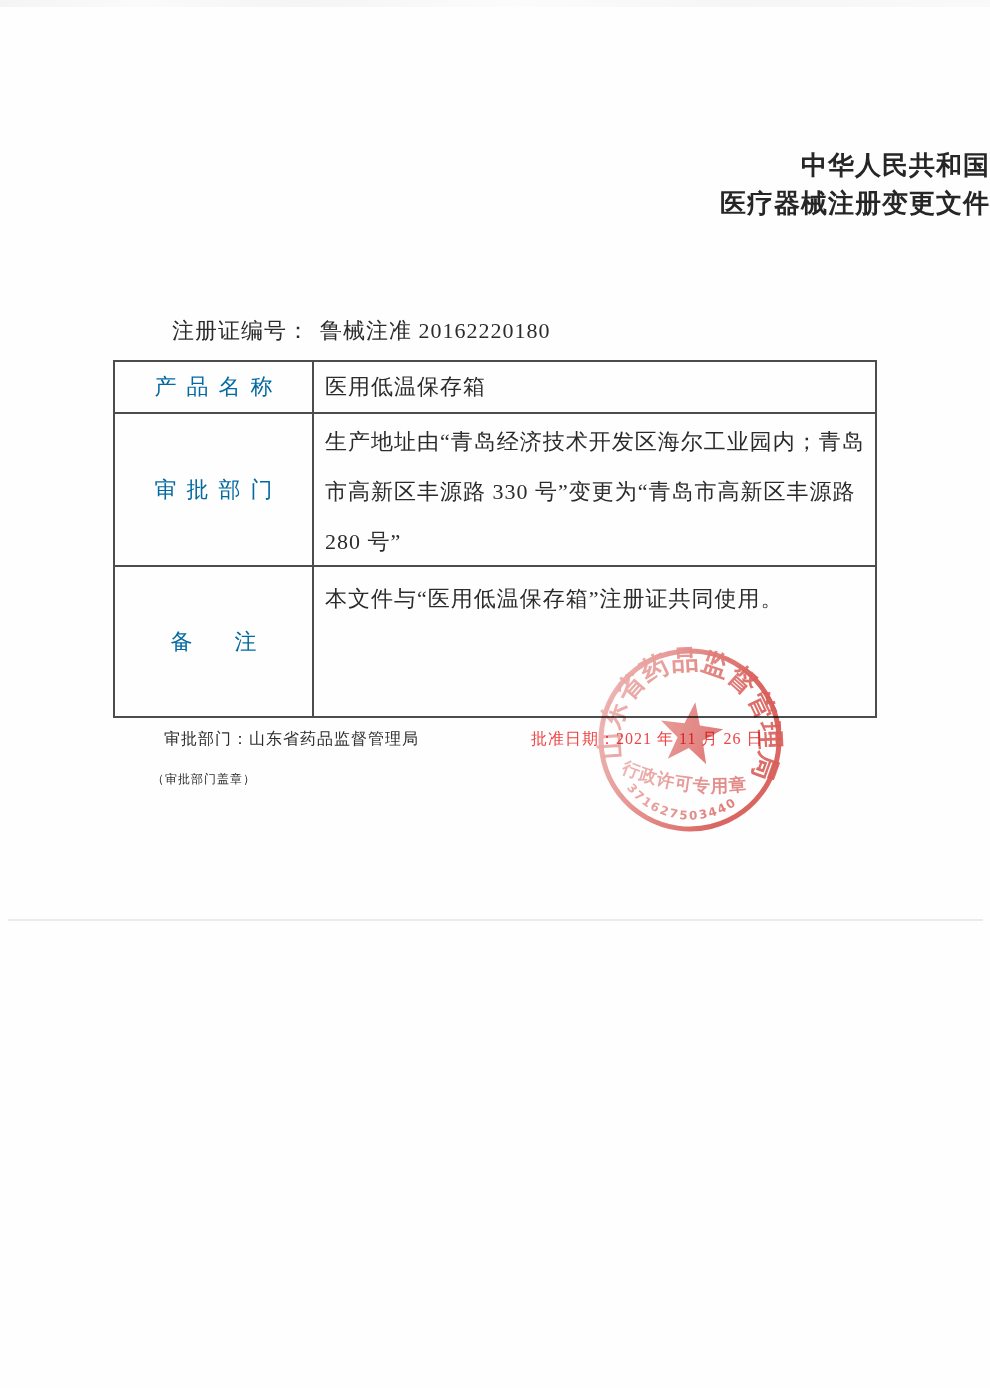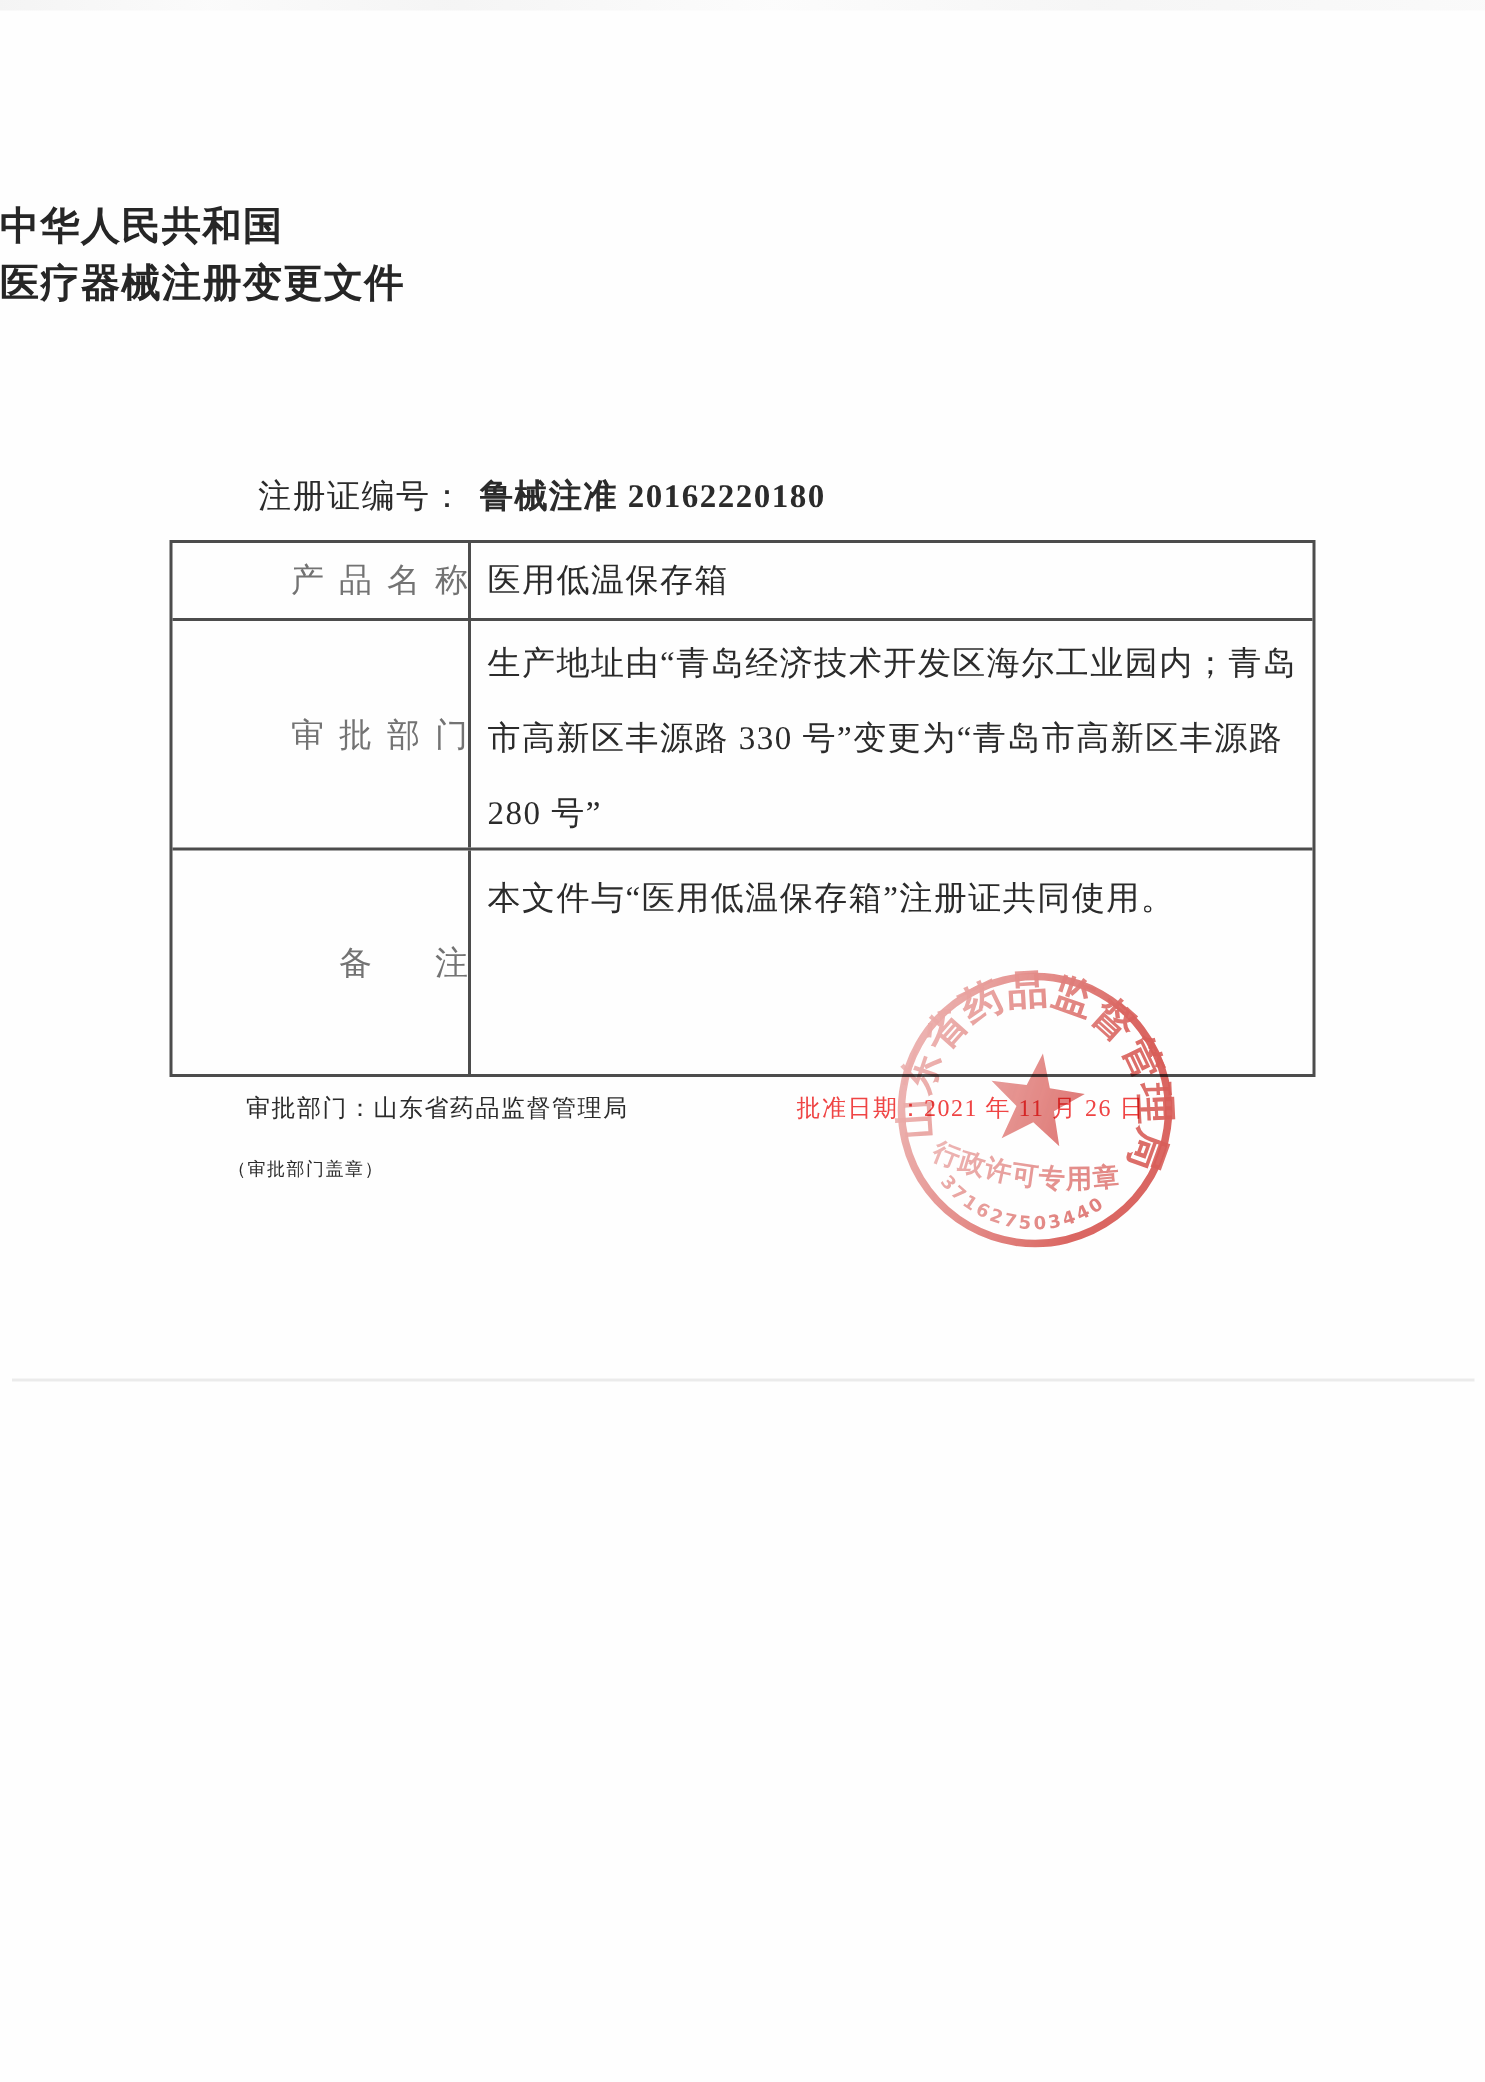--- a/index.html
+++ b/index.html
@@ -13,39 +13,39 @@
   .artifact-top {
     position:absolute; top:0; left:0; width:100%; height:7px;
     background:linear-gradient(90deg,#ececec 0%,#f8f8f8 14%,#ededed 30%,#fafafa 52%,#efefef 74%,#f6f6f6 100%);
     opacity:.55;
   }
   .artifact-line {
     position:absolute; top:919px; left:8px; width:975px; height:2px;
     background:rgba(185,185,185,.28);
   }
   
-  .title-block { position:absolute; top:132px; left:0; width:100%; text-align:left; }
+  .title-block { position:absolute; top:147px; left:0; width:100%; text-align:right; }
   .title-line {
     margin:0; font-size:26px; font-weight:700; letter-spacing:1px;
     line-height:38px; color:#262626;
   }
   
   .reg-line { position:absolute; left:172px; top:316px; font-size:22px; letter-spacing:1px; color:#2b2b2b; white-space:nowrap; }
-  .reg-line .reg-value { margin-left:10px;font-weight:bold; }
+  .reg-line .reg-value { margin-left:10px; }
   
   .doc-table {
     position:absolute; left:113px; top:360px; width:760px;
     border:2px solid #4c4c4c;
   }
   .t-row { display:flex; border-bottom:2px solid #4c4c4c; }
   .t-row:last-child { border-bottom:none; }
   .t-label {
     flex:0 0 197px; border-right:2px solid #4c4c4c;
-    display:flex; align-items:center; justify-content:flex-end;
-    font-size:22px; color:#737373;
+    display:flex; align-items:center; justify-content:center;
+    font-size:22px; color:#0369a1;
   }
   .t-label span { letter-spacing:10px; margin-right:-10px; white-space:nowrap; }
   .t-value {
     flex:1; font-size:22px; letter-spacing:1px; color:#2b2b2b;
     padding-left:11px; padding-right:12px; box-sizing:border-box;
   }
   .row-1 { height:50px; }
   .row-1 .t-value { display:flex; align-items:center; }
   .row-2 { height:151px; }
   .row-2 .t-value { padding-top:3px; }

